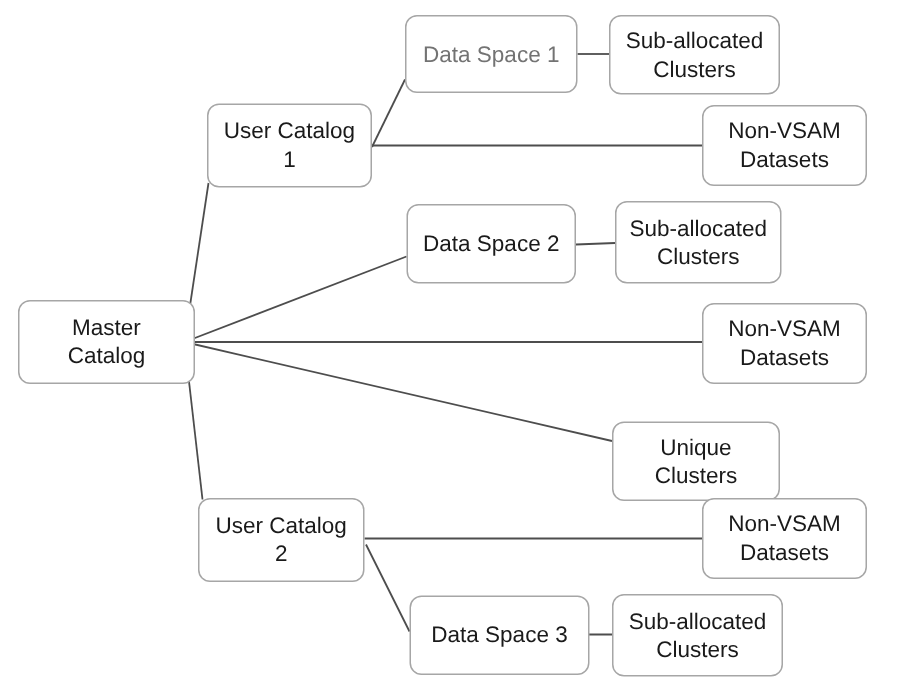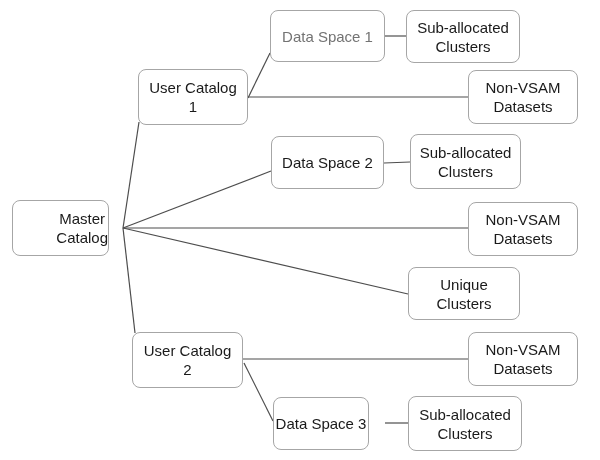--- a/index.html
+++ b/index.html
@@ -50,37 +50,37 @@
       <line x1="123" y1="228" x2="135" y2="333" stroke="#4d4d4d" stroke-width="1.2"></line>
       <line x1="248" y1="98" x2="270" y2="53" stroke="#4d4d4d" stroke-width="1.2"></line>
       <line x1="248" y1="97" x2="468" y2="97" stroke="#4d4d4d" stroke-width="1.2"></line>
       <line x1="385" y1="36" x2="406" y2="36" stroke="#4d4d4d" stroke-width="1.2"></line>
       <line x1="384" y1="163" x2="410" y2="162" stroke="#4d4d4d" stroke-width="1.2"></line>
       <line x1="243" y1="359" x2="468" y2="359" stroke="#4d4d4d" stroke-width="1.2"></line>
       <line x1="244" y1="363" x2="273" y2="421" stroke="#4d4d4d" stroke-width="1.2"></line>
       <line x1="385" y1="423" x2="408" y2="423" stroke="#4d4d4d" stroke-width="1.2"></line>
     </svg>
   <div id="nodes">
-      <div class="node" style="left: 12px; top: 200px; width: 97px; height: 56px; background: rgb(255, 255, 255); border-color: rgb(166, 166, 166); color: rgb(26, 26, 26); justify-content: flex-end;"><span>Master
+      <div class="node" style="left: 12px; top: 200px; width: 118px; height: 56px; background: rgb(255, 255, 255); border-color: rgb(166, 166, 166); color: rgb(26, 26, 26);"><span>Master
 Catalog</span></div>
       <div class="node" style="left: 138px; top: 69px; width: 110px; height: 56px; background: rgb(255, 255, 255); border-color: rgb(166, 166, 166); color: rgb(26, 26, 26);"><span>User Catalog
 1</span></div>
       <div class="node" style="left: 270px; top: 10px; width: 115px; height: 52px; background: rgb(255, 255, 255); border-color: rgb(166, 166, 166); color: #737373;"><span>Data Space 1</span></div>
       <div class="node" style="left: 406px; top: 10px; width: 114px; height: 53px; background: rgb(255, 255, 255); border-color: rgb(166, 166, 166); color: rgb(26, 26, 26);"><span>Sub-allocated
 Clusters</span></div>
       <div class="node" style="left: 468px; top: 70px; width: 110px; height: 54px; background: rgb(255, 255, 255); border-color: rgb(166, 166, 166); color: rgb(26, 26, 26);"><span>Non-VSAM
 Datasets</span></div>
       <div class="node" style="left: 271px; top: 136px; width: 113px; height: 53px; background: rgb(255, 255, 255); border-color: rgb(166, 166, 166); color: rgb(26, 26, 26);"><span>Data Space 2</span></div>
       <div class="node" style="left: 410px; top: 134px; width: 111px; height: 55px; background: rgb(255, 255, 255); border-color: rgb(166, 166, 166); color: rgb(26, 26, 26);"><span>Sub-allocated
 Clusters</span></div>
       <div class="node" style="left: 468px; top: 202px; width: 110px; height: 54px; background: rgb(255, 255, 255); border-color: rgb(166, 166, 166); color: rgb(26, 26, 26);"><span>Non-VSAM
 Datasets</span></div>
-      <div class="node" style="left: 408px; top: 267px; width: 112px; height: 53px; background: rgb(255, 255, 255); border-color: rgb(166, 166, 166); color: rgb(26, 26, 26);"><span>Unique
+      <div class="node" style="left: 408px; top: 281px; width: 112px; height: 53px; background: rgb(255, 255, 255); border-color: rgb(166, 166, 166); color: rgb(26, 26, 26);"><span>Unique
 Clusters</span></div>
       <div class="node" style="left: 132px; top: 332px; width: 111px; height: 56px; background: rgb(255, 255, 255); border-color: rgb(166, 166, 166); color: rgb(26, 26, 26);"><span>User Catalog
 2</span></div>
       <div class="node" style="left: 468px; top: 332px; width: 110px; height: 54px; background: rgb(255, 255, 255); border-color: rgb(166, 166, 166); color: rgb(26, 26, 26);"><span>Non-VSAM
 Datasets</span></div>
-      <div class="node" style="left: 273px; top: 397px; width: 96px; height: 53px; background: rgb(255, 255, 255); border-color: rgb(166, 166, 166); color: rgb(26, 26, 26);"><span>Data Space 3</span></div>
+      <div class="node" style="left: 273px; top: 397px; width: 120px; height: 53px; background: rgb(255, 255, 255); border-color: rgb(166, 166, 166); color: rgb(26, 26, 26);"><span>Data Space 3</span></div>
       <div class="node" style="left: 408px; top: 396px; width: 114px; height: 55px; background: rgb(255, 255, 255); border-color: rgb(166, 166, 166); color: rgb(26, 26, 26);"><span>Sub-allocated
 Clusters</span></div>
     </div>
 </div>
 
 </body></html>

